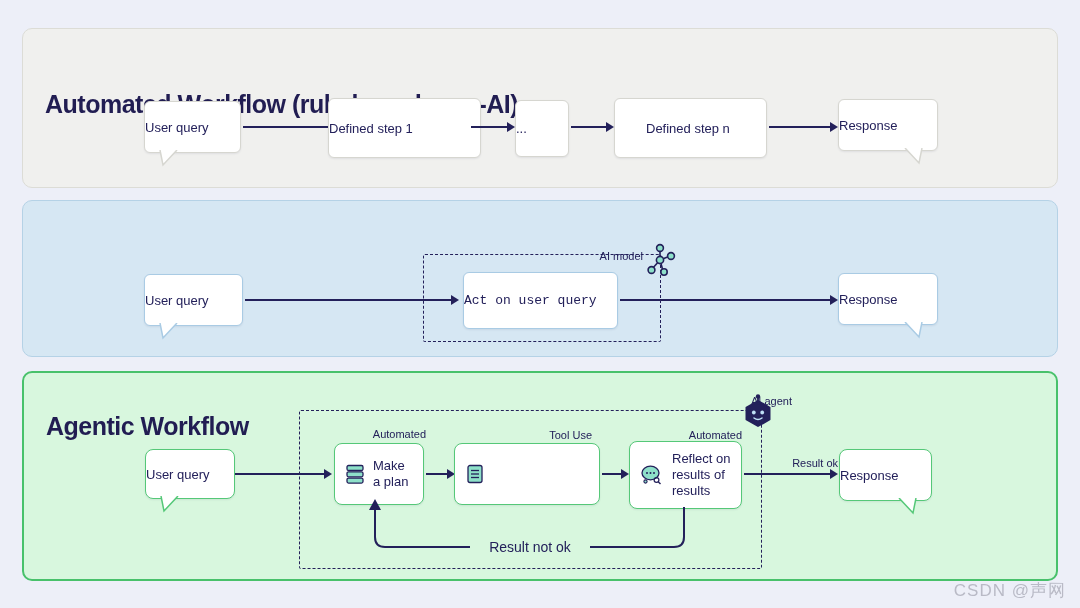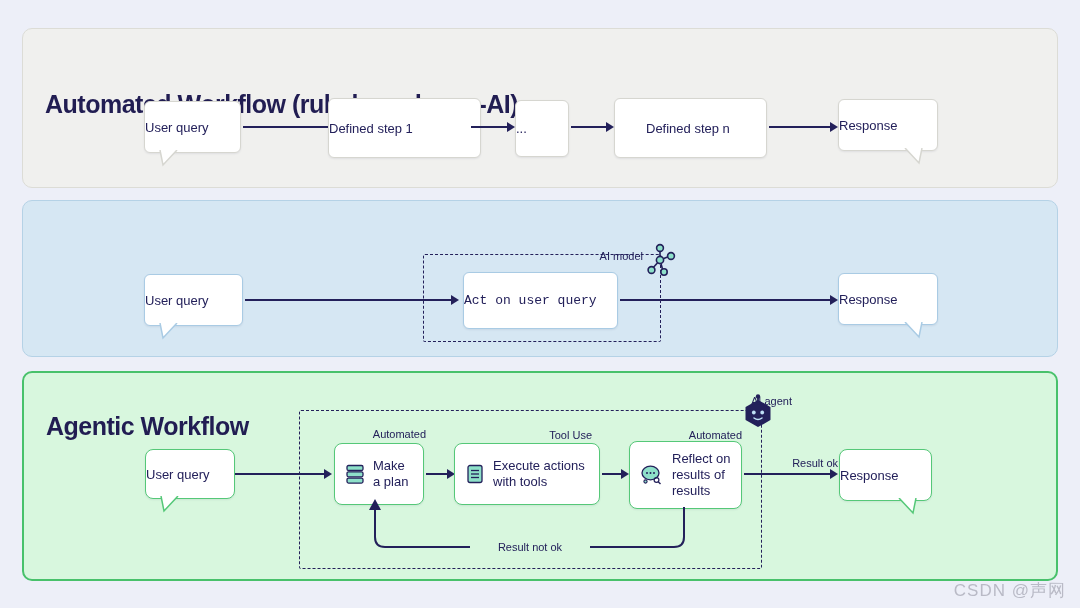--- a/index.html
+++ b/index.html
@@ -40,21 +40,21 @@
 
   
   .dashed{position:absolute;border:1.5px dashed #23205a;border-radius:2px;box-sizing:border-box;}
 
   .small-lbl{position:absolute;font-size:11px;color:#23205a;white-space:nowrap;}
   .right-align{text-align:right;}
   .center-align{text-align:right;}
 
   .loop-svg{position:absolute;left:0;top:0;width:1080px;height:608px;pointer-events:none;}
   .loop-lbl{position:absolute;left:470px;top:540px;width:120px;text-align:center;
-      font-size:11px;background:#d8f7de;line-height:14px;}
+      font-size:14px;background:#d8f7de;line-height:14px;}
 
   .watermark{position:absolute;right:14px;bottom:6px;font-size:17px;color:#b9bac6;letter-spacing:1px;}
 
   .icon{flex:0 0 auto;display:block;}
 </style>
 </head>
 <body>
 
 <div class="page">
 
@@ -174,21 +174,20 @@
 
     <div class="nodebox iconbox" style="left:430px;top:70px;width:146px;height:62px;">
       <svg class="icon" width="20" height="21" viewBox="0 0 20 21">
         <rect x="3" y="1.5" width="14" height="17" rx="2" fill="#8ee0c9" stroke="#23205a" stroke-width="1.3"></rect>
         <g stroke="#23205a" stroke-width="1.3">
           <line x1="6" y1="6.5" x2="14" y2="6.5"></line>
           <line x1="6" y1="10" x2="14" y2="10"></line>
           <line x1="6" y1="13.5" x2="14" y2="13.5"></line>
         </g>
       </svg>
-      <span class="txt">Execute actions with tools</span>
     </div>
 
     <div class="arrow" style="left:578px;top:100px;width:20px;"></div>
 
     <div class="small-lbl right-align" style="left:618px;top:56px;width:100px;">Automated</div>
 
     <div class="nodebox iconbox" style="left:605px;top:68px;width:113px;height:68px;">
       <svg class="icon" width="24" height="23" viewBox="0 0 24 23">
         <ellipse cx="10.5" cy="9" rx="8.5" ry="6.8" fill="#8ee0c9" stroke="#23205a" stroke-width="1.3"></ellipse>
         <circle cx="7" cy="9" r="1" fill="#23205a"></circle>

